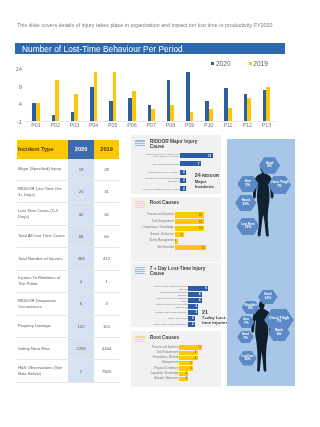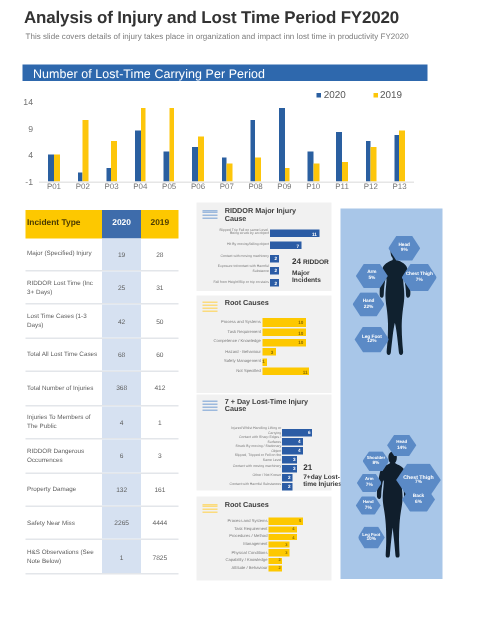--- a/index.html
+++ b/index.html
@@ -90,25 +90,24 @@
          clip-path:polygon(25% 0%, 75% 0%, 100% 50%, 75% 100%, 25% 100%, 0% 50%);
          display:flex; flex-direction:column; align-items:center; justify-content:center;
          color:#ffffff; font-size:3.2px; font-weight:bold; line-height:1.18; text-align:center; }
   .hex .p { font-size:3.2px; }
 </style>
 </head>
 <body>
 
 <div class="page">
 
-  <div class="title">Analysis of Injury and Lost Time Period FY2020</div>
   <div class="subtitle">This slide covers details of injury takes place in organization and impact inn lost time in productivity FY2020</div>
 
   <div class="banner">
-    <span>Number of Lost-Time Carrying Per Period</span>
+    <span>Number of Lost-Time Behaviour Per Period</span>
   </div>
 
   <div class="chart-wrap">
     <div class="chart-legend" id="chart-legend">
         <div class="legend-item">
           <span class="legend-swatch" style="background:#2a5fa0"></span>
           <span>2020</span>
         </div>
         <div class="legend-item">
           <span class="legend-swatch" style="background:#fcc60a"></span>

